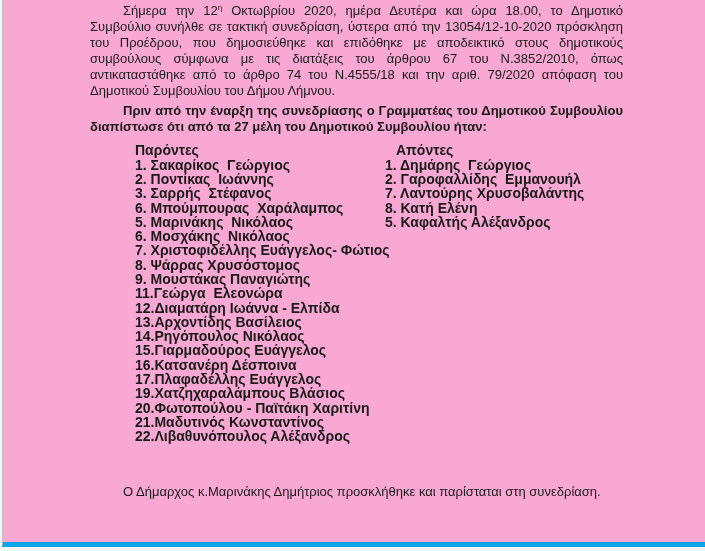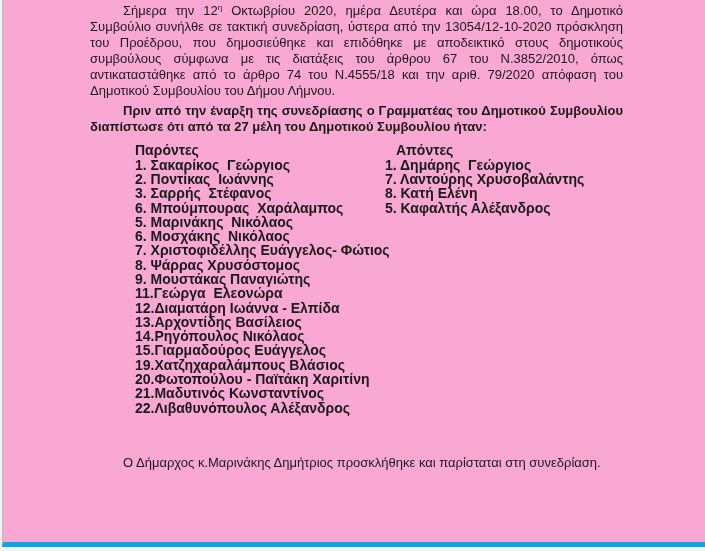--- a/index.html
+++ b/index.html
@@ -85,28 +85,31 @@
         <div class="li">5. Μαρινάκης  Νικόλαος</div>
         <div class="li">6. Μοσχάκης  Νικόλαος</div>
         <div class="li">7. Χριστοφιδέλλης Ευάγγελος- Φώτιος</div>
         <div class="li">8. Ψάρρας Χρυσόστομος</div>
         <div class="li">9. Μουστάκας Παναγιώτης</div>
         <div class="li">11.Γεώργα  Ελεονώρα</div>
         <div class="li">12.Διαματάρη Ιωάννα - Ελπίδα</div>
         <div class="li">13.Αρχοντίδης Βασίλειος</div>
         <div class="li">14.Ρηγόπουλος Νικόλαος</div>
         <div class="li">15.Γιαρμαδούρος Ευάγγελος</div>
+        <div class="li">16.Κατσανέρη Δέσποινα</div>
+        <div class="li">17.Πλαφαδέλλης Ευάγγελος</div>
         <div class="li">19.Χατζηχαραλάμπους Βλάσιος</div>
         <div class="li">20.Φωτοπούλου - Παϊτάκη Χαριτίνη</div>
         <div class="li">21.Μαδυτινός Κωνσταντίνος</div>
         <div class="li">22.Λιβαθυνόπουλος Αλέξανδρος</div>
       </div>
       <div class="col-right">
         <div class="li hdr-absent">Απόντες</div>
         <div class="li">1. Δημάρης  Γεώργιος</div>
+        <div class="li">2. Γαροφαλλίδης  Εμμανουήλ</div>
         <div class="li">7. Λαντούρης Χρυσοβαλάντης</div>
         <div class="li">8. Κατή Ελένη</div>
         <div class="li">5. Καφαλτής Αλέξανδρος</div>
       </div>
     </div>
 
     <div class="mayor">
       <div>Ο Δήμαρχος κ.Μαρινάκης Δημήτριος προσκλήθηκε και παρίσταται στη συνεδρίαση.</div>
       
     </div>

